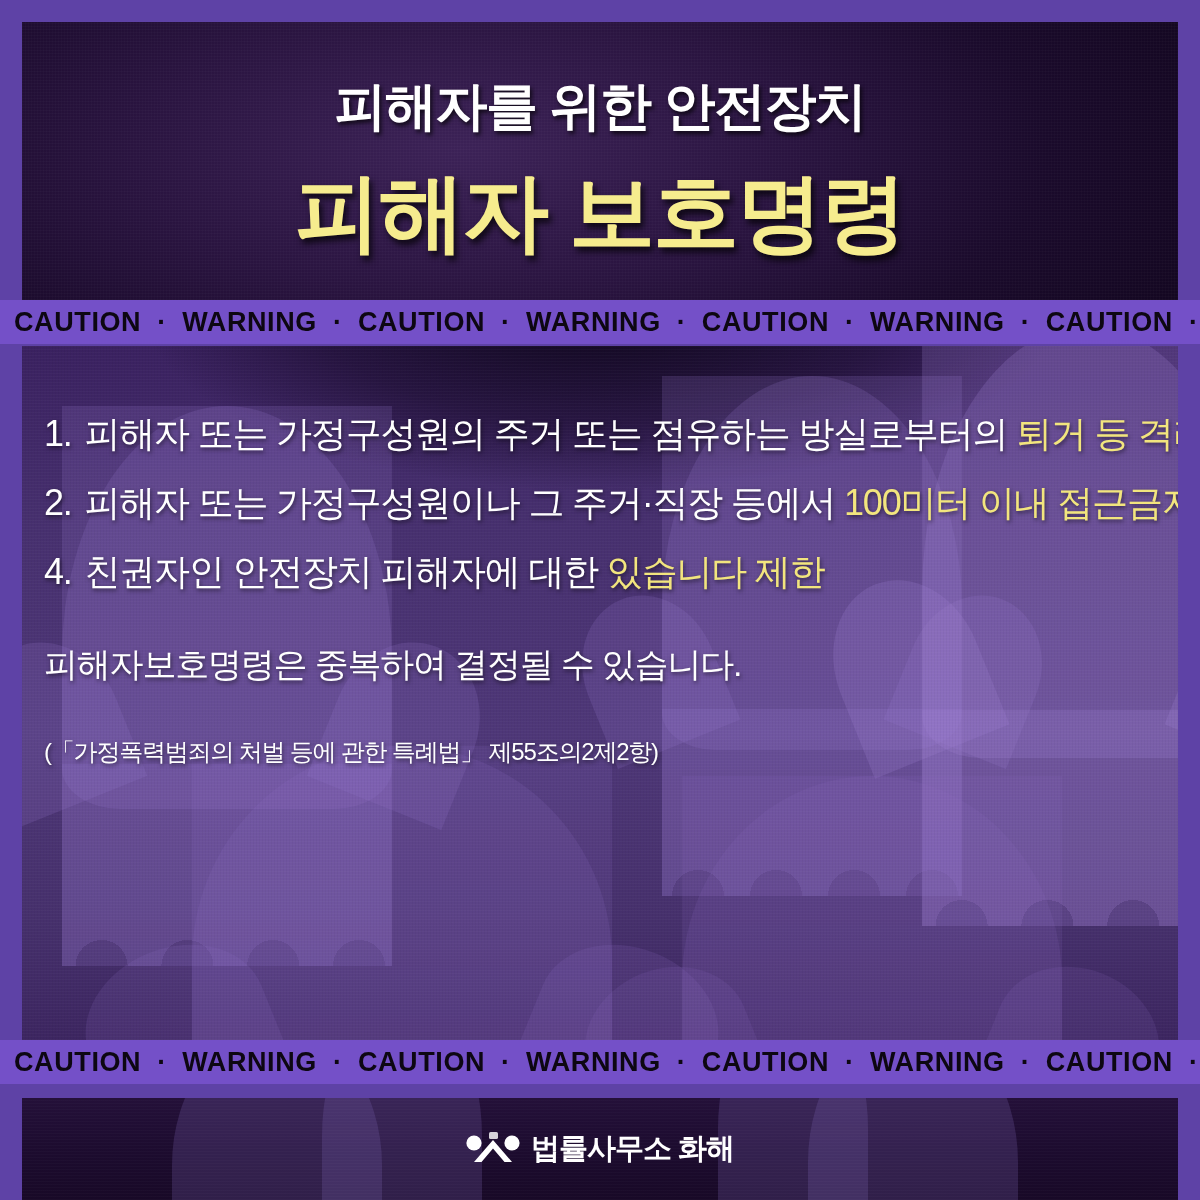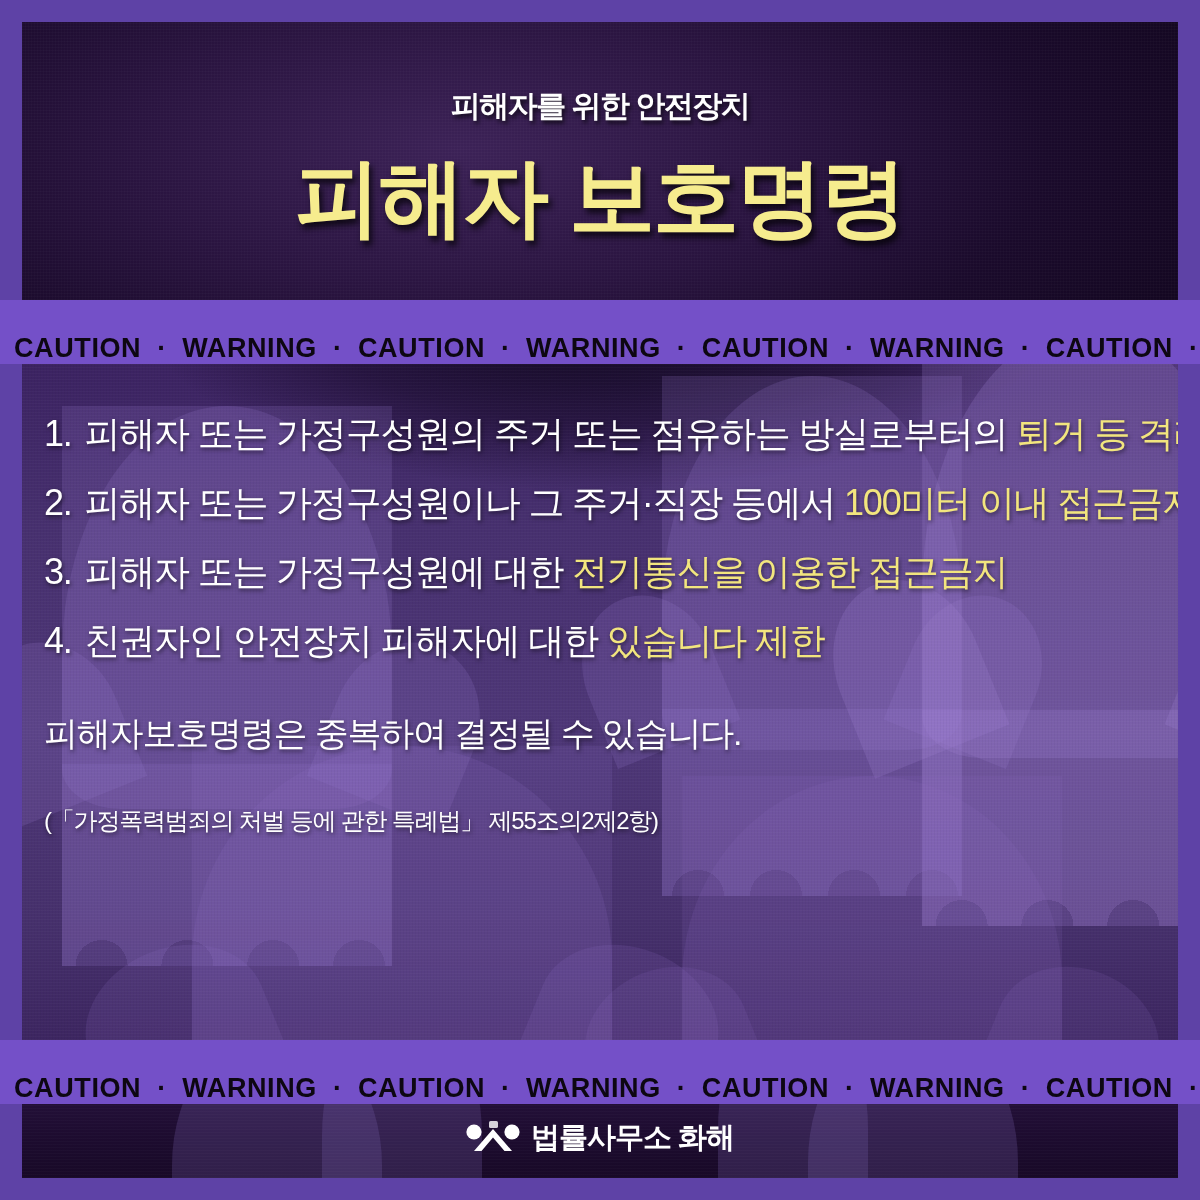--- a/index.html
+++ b/index.html
@@ -38,44 +38,44 @@
   }
   .header-inner {
     position:relative; z-index:2;
     width:100%; height:100%;
     display:flex; flex-direction:column;
     align-items:center; justify-content:center;
     padding-top:8px;
   }
   .kicker {
     color:#FFFFFF;
-    font-size:30px;
+    font-size:52px;
     font-weight:bold;
     letter-spacing:-1.5px;
     text-shadow:2px 3px 4px rgba(0,0,0,.70);
     white-space:nowrap;
   }
   .headline {
     color:#F6EC8E;
     font-size:86px;
     font-weight:bold;
     letter-spacing:-2px;
     line-height:1.08;
     margin-top:24px;
     text-shadow:3px 5px 6px rgba(0,0,0,.72);
     white-space:nowrap;
   }
 
   
   .caution-band {
     position:absolute;
     left:0; right:0;
-    height:64px;
+    height:44px;
     background:#7450C8;
-    display:flex; align-items:flex-end;
+    display:flex; align-items:center;
     overflow:hidden;
     z-index:6;
   }
   .caution-band.top { top:300px; }
   .caution-band.bottom { top:1040px; }
   .caution-track {
     display:flex; align-items:center;
     white-space:nowrap;
     padding-left:14px;
   }
@@ -189,21 +189,21 @@
     letter-spacing:-1.2px;
     margin-top:48px;
     text-shadow:1px 2px 4px rgba(0,0,0,.55);
     white-space:nowrap;
   }
 
   
   .footer {
     position:absolute;
     left:22px; top:1098px; right:22px;
-    height:80px;
+    height:102px;
     background:linear-gradient(180deg, #241039 0%, #1C0B2E 55%, #180927 100%);
     overflow:hidden;
     display:flex; align-items:center; justify-content:center;
   }
   .footer .fghost {
     position:absolute;
     background:rgba(120,95,175,.26);
     border-radius:50% 50% 12% 12% / 58% 58% 8% 8%;
   }
   .fg1 { left:150px;  top:-72px; width:210px; height:240px; }
@@ -289,21 +289,20 @@
         <div class="head"></div>
           <div class="arm left"></div>
           <div class="arm right"></div>
       </div>
     </div>
 
     <div class="content">
       <ul class="list" id="measures-list">
           <li><span class="num">1. </span><span>피해자 또는 가정구성원의 주거 또는 점유하는 방실로부터의 </span><span class="hl">퇴거 등 격리</span></li>
           <li><span class="num">2. </span><span>피해자 또는 가정구성원이나 그 주거·직장 등에서 </span><span class="hl">100미터 이내 접근금지</span></li>
-          <li><span class="num">3. </span><span>피해자 또는 가정구성원에 대한 </span><span class="hl">전기통신을 이용한 접근금지</span></li>
           <li><span class="num">4. </span><span>친권자인 안전장치 피해자에 대한 </span><span class="hl">있습니다 제한</span></li>
         </ul>
 
       <div class="note-block">
         <div class="note">피해자보호명령은 중복하여 결정될 수 있습니다.</div>
         <div class="law">(「가정폭력범죄의 처벌 등에 관한 특례법」 제55조의2제2항)</div>
       </div>
     </div>
   </div>
 

